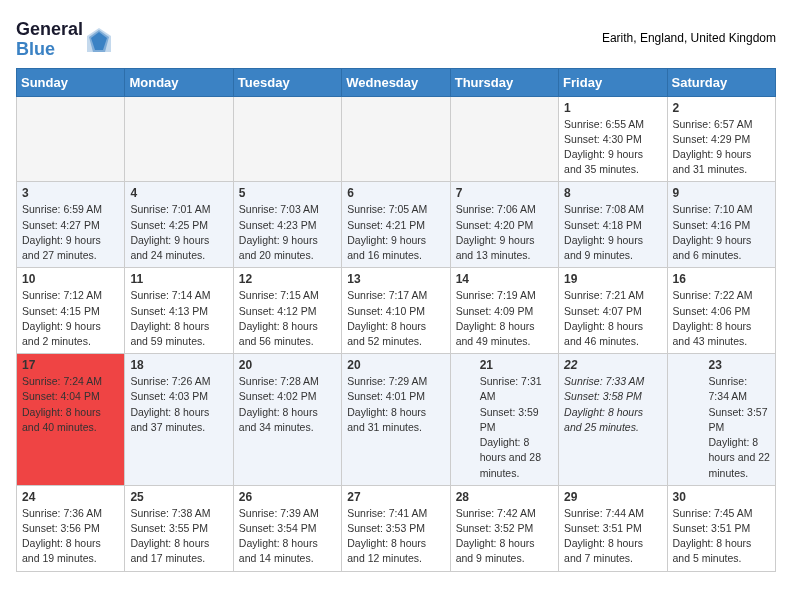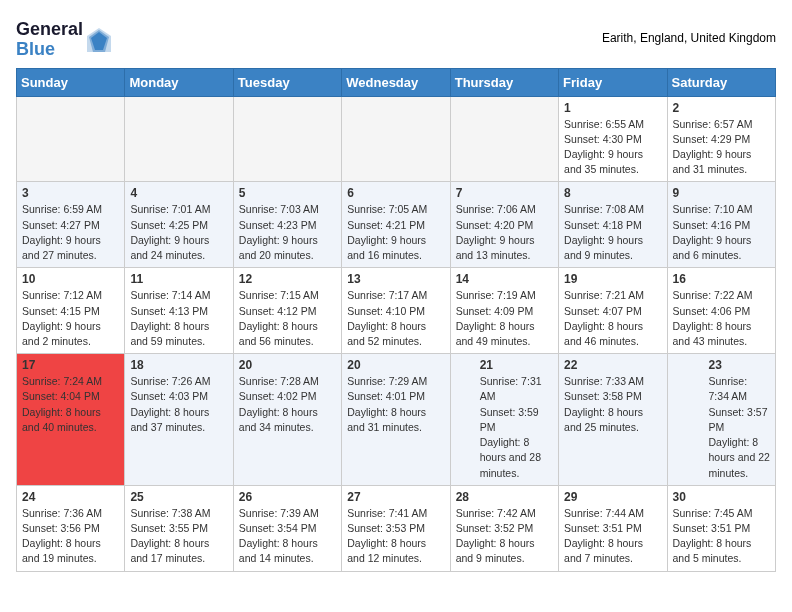--- a/index.html
+++ b/index.html
@@ -213,21 +213,21 @@
           <div class="day-info">Sunrise: 7:28 AM<br>Sunset: 4:02 PM<br>Daylight: 8 hours and 34 minutes.</div>
         </td>
         <td style="background: rgb(240, 244, 250);">
           <span class="day-num">20</span>
           <div class="day-info">Sunrise: 7:29 AM<br>Sunset: 4:01 PM<br>Daylight: 8 hours and 31 minutes.</div>
         </td>
         <td style="background: rgb(240, 244, 250); padding-left: 29px;">
           <span class="day-num">21</span>
           <div class="day-info">Sunrise: 7:31 AM<br>Sunset: 3:59 PM<br>Daylight: 8 hours and 28 minutes.</div>
         </td>
-        <td style="background: rgb(240, 244, 250);">
+        <td style="background: rgb(240, 244, 250); font-style: italic;">
           <span class="day-num">22</span>
           <div class="day-info">Sunrise: 7:33 AM<br>Sunset: 3:58 PM<br>Daylight: 8 hours and 25 minutes.</div>
         </td>
         <td style="background: rgb(240, 244, 250); padding-left: 41px;">
           <span class="day-num">23</span>
           <div class="day-info">Sunrise: 7:34 AM<br>Sunset: 3:57 PM<br>Daylight: 8 hours and 22 minutes.</div>
         </td>
       </tr>
       <tr>
         <td>

